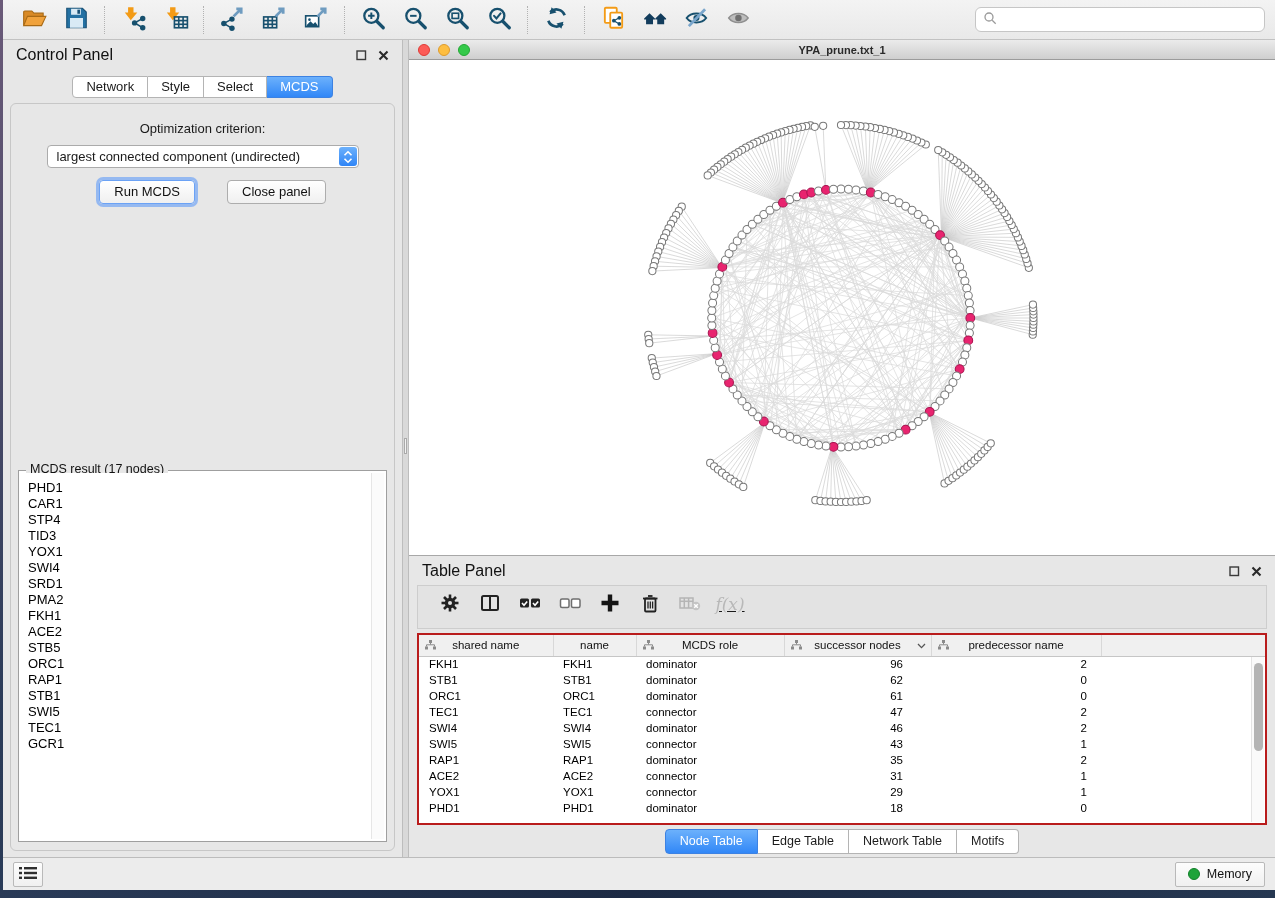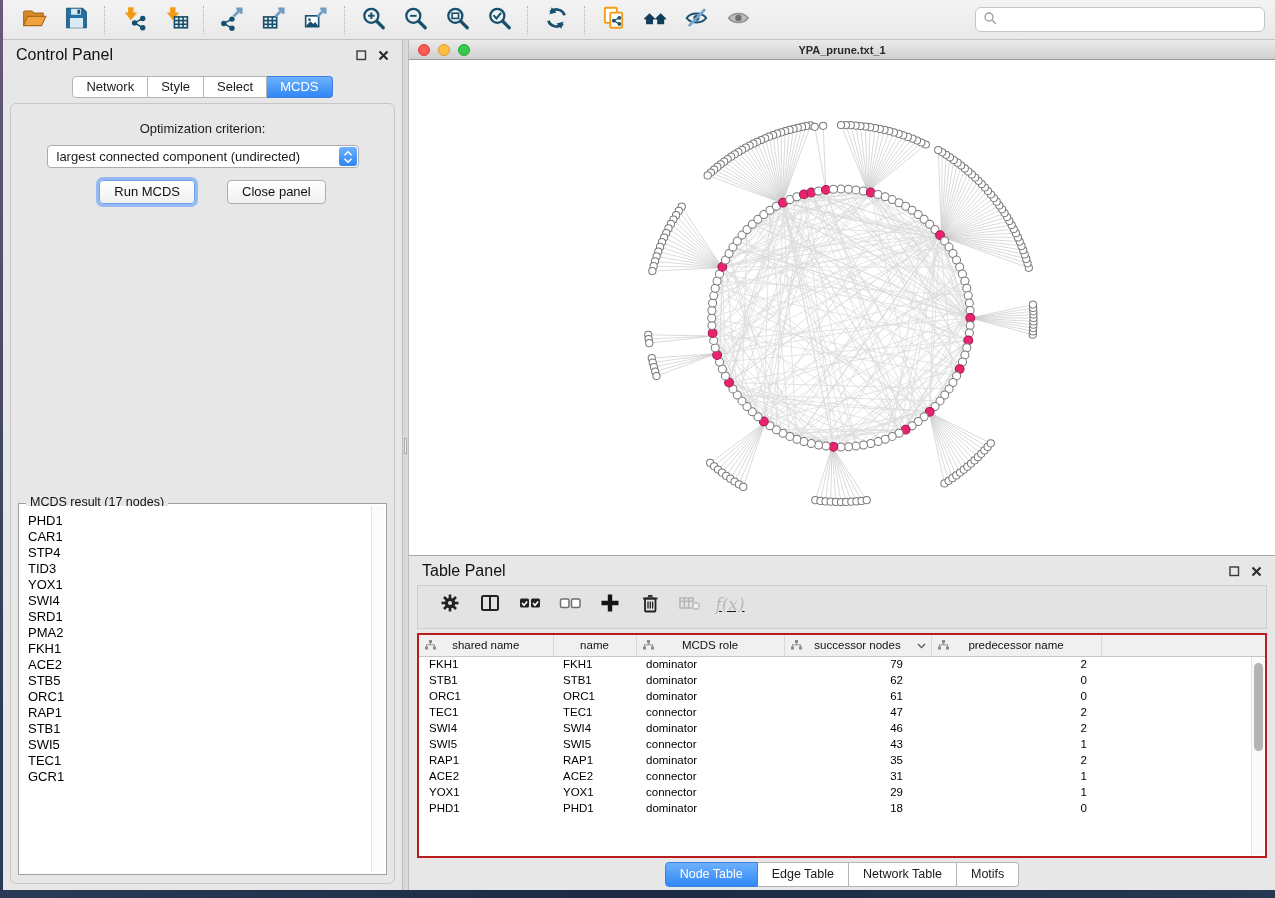--- a/index.html
+++ b/index.html
@@ -1160,21 +1160,21 @@
                       <path d="M5.5 3 v1.5 M1.5 6.5 V4.8 h8 v1.7" stroke="#8a8a8a" fill="none"></path>
                     </svg><span>predecessor name</span></th>
                   <th></th>
                 </tr>
               </thead>
             <tbody id="tbl-body">
                 <tr>
                   <td class="">FKH1</td>
                   <td class="">FKH1</td>
                   <td class="">dominator</td>
-                  <td class="num succ">79</td>
+                  <td class="num succ">96</td>
                   <td class="num pred">2</td>
                   <td></td>
                 </tr>
                 <tr>
                   <td class="">STB1</td>
                   <td class="">STB1</td>
                   <td class="">dominator</td>
                   <td class="num succ">62</td>
                   <td class="num pred">0</td>
                   <td></td>
@@ -1254,13 +1254,33 @@
               <div class="seg-item sel">Node Table</div>
               <div class="seg-item">Edge Table</div>
               <div class="seg-item">Network Table</div>
               <div class="seg-item">Motifs</div>
             </div>
           </div>
       </div>
     </div>
   </div>
 
+  <div class="status-bar">
+    <span class="list-btn">
+      <span>
+        <svg width="18" height="14" viewBox="0 0 18 14">
+            <g fill="#2f2f2f">
+              <rect x="0" y="1" width="3" height="2.4"></rect>
+              <rect x="5" y="1" width="13" height="2.4"></rect>
+              <rect x="0" y="5.8" width="3" height="2.4"></rect>
+              <rect x="5" y="5.8" width="13" height="2.4"></rect>
+              <rect x="0" y="10.6" width="3" height="2.4"></rect>
+              <rect x="5" y="10.6" width="13" height="2.4"></rect>
+            </g>
+          </svg>
+      </span>
+    </span>
+    <span class="memory-btn">
+      <span class="mem-dot"></span>
+      <span>Memory</span>
+    </span>
+  </div>
 </div>
 
 </body></html>

